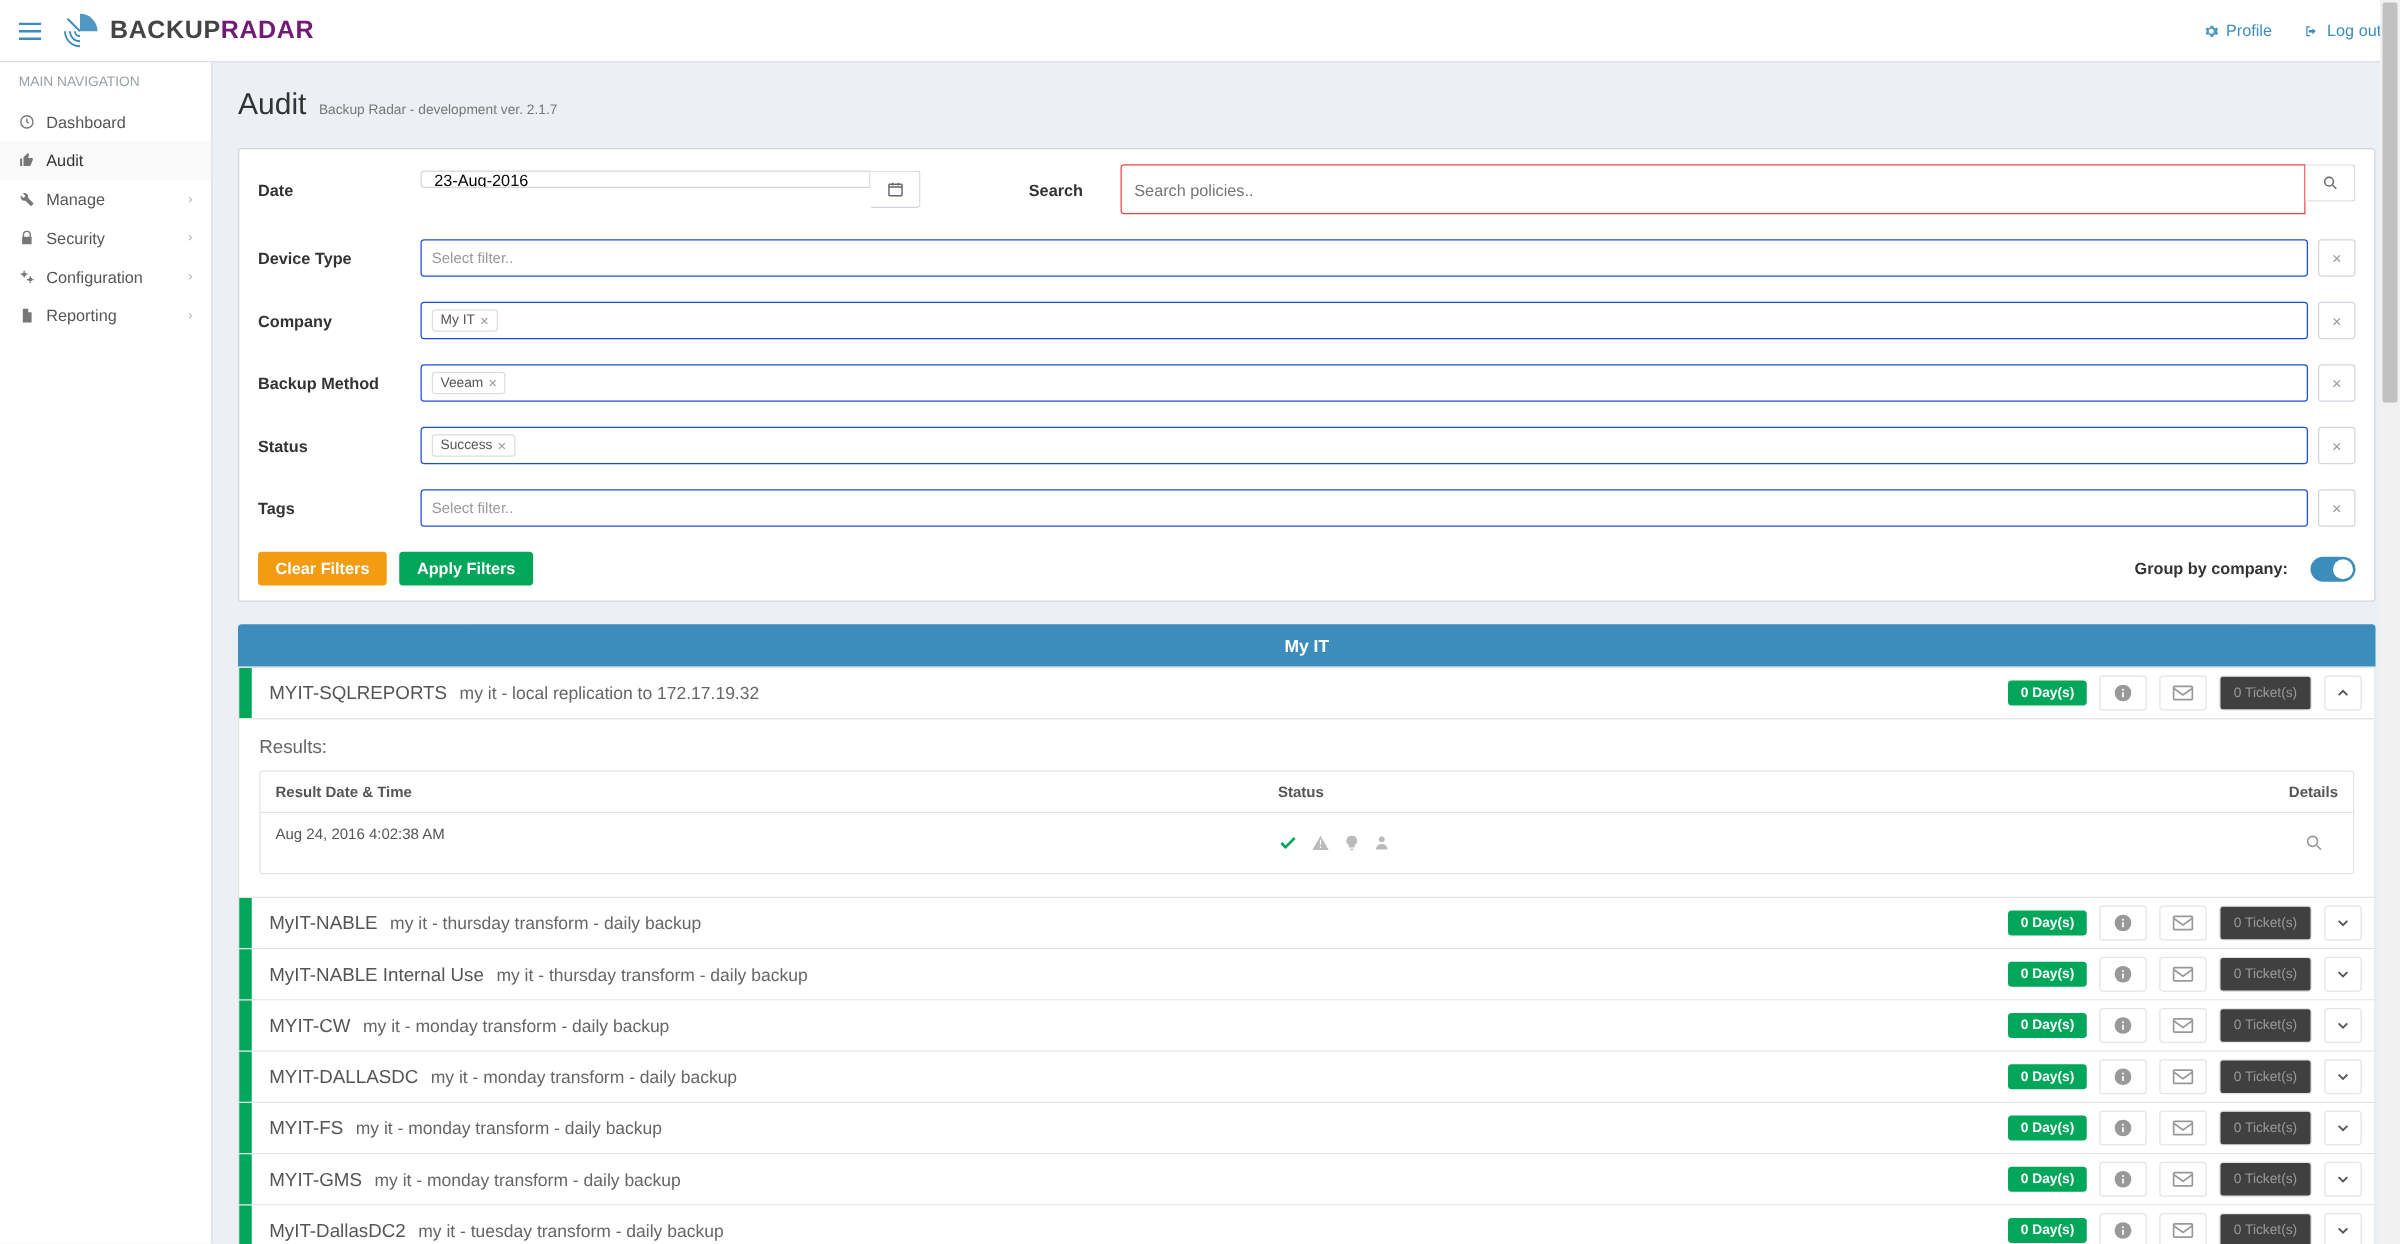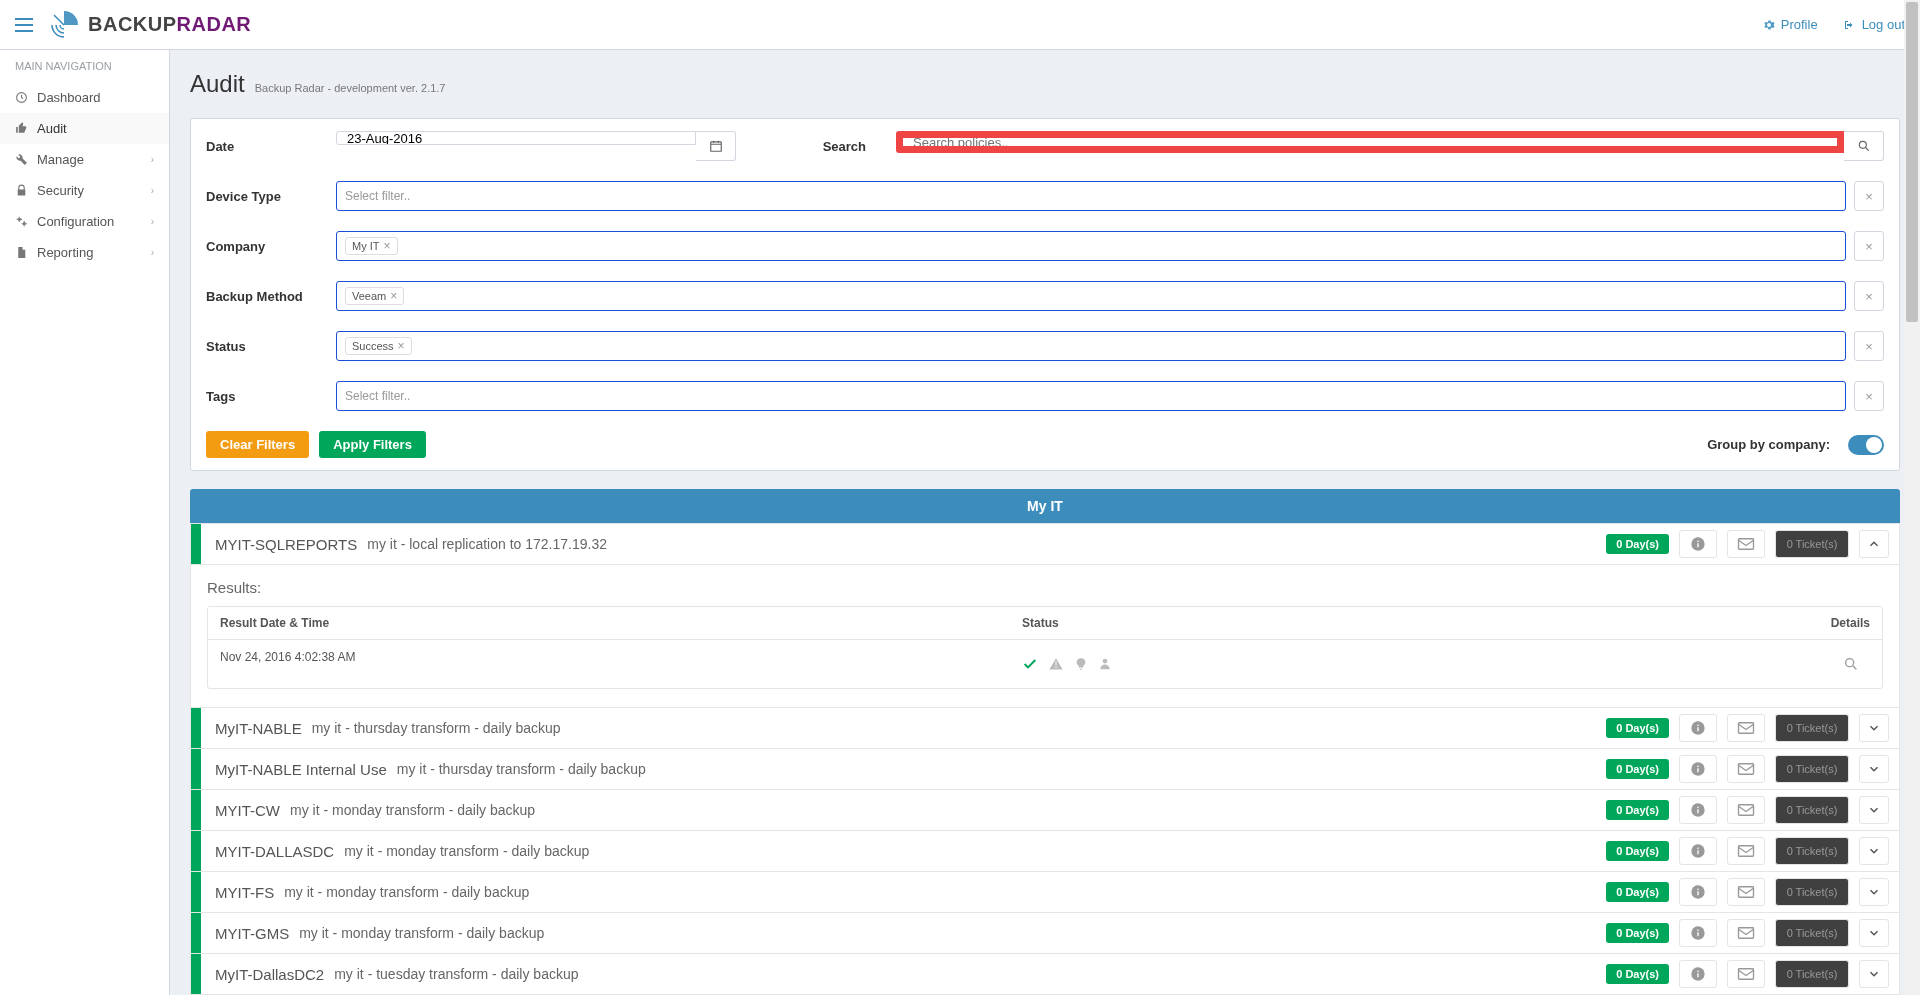--- a/index.html
+++ b/index.html
@@ -30,21 +30,21 @@
 .input-group { display: flex; flex: 1; max-width: 400px; }
 .input-group input { flex: 1; height: 14px; padding: 4px 10px; border: 1px solid #d2d6de; border-radius: 3px 0 0 3px; font-size: 13px; outline: none; }
 .input-group-btn { width: 40px; height: 30px; border: 1px solid #d2d6de; border-left: none; background: #fff; border-radius: 0 3px 3px 0; display: flex; align-items: center; justify-content: center; color: #555; cursor: pointer; }
 .filter-select { flex: 1; min-height: 30px; border: 1px solid #1d4ed8; border-radius: 3px; padding: 3px 8px; font-size: 12px; color: #999; background: #fff; display: flex; align-items: center; flex-wrap: wrap; gap: 4px; }
 .filter-select input { border:none; outline:none; flex:1; font-size:12px; min-width: 60px; }
 .filter-select input::placeholder { color: #999; }
 .tag-chip { background: #fff; border: 1px solid #ddd; border-radius: 3px; padding: 1px 6px; font-size: 11px; color: #555; display: inline-flex; align-items: center; gap: 4px; }
 .tag-chip .x { color: #999; cursor: pointer; font-size: 12px; }
 .clear-btn { width: 30px; height: 30px; border: 1px solid #d2d6de; background: #fff; border-radius: 3px; display: flex; align-items: center; justify-content: center; color: #999; cursor: pointer; flex-shrink:0; }
 .search-input-wrap { flex: 1; display: flex; }
-.search-input-wrap input { flex: 1; height: 14px; padding: 4px 10px; border: 7px solid #ef4444; border-radius: 3px 0 0 3px; font-size: 13px; outline: none; }
+.search-input-wrap input { flex: 1; height: 40px; padding: 4px 10px; border: 1px solid #ef4444; border-radius: 3px 0 0 3px; font-size: 13px; outline: none; }
 .btn-row { display: flex; align-items: center; margin-top: 12px; gap: 10px; }
 .btn { padding: 6px 14px; border-radius: 3px; border: none; color: #fff; font-size: 13px; font-weight: 600; cursor: pointer; }
 .btn-orange { background: #f39c12; }
 .btn-green { background: #00a65a; }
 .btn-row-spacer { flex: 1; }
 .group-label { font-size: 13px; font-weight: 600; color: #333; margin-right: 8px; }
 .toggle { width: 36px; height: 20px; background: #3c8dbc; border-radius: 10px; position: relative; cursor: pointer; }
 .toggle::after { content:''; position:absolute; width:16px; height:16px; background:#fff; border-radius:50%; top:2px; right:2px; }
 .group-header { background: #3c8dbc; color: #fff; text-align: center; padding: 9px; font-weight: 600; font-size: 14px; border-radius: 3px 3px 0 0; }
 .data-row { background: #fff; border: 1px solid #e4e4e4; border-top: none; display: flex; align-items: center; padding: 6px 10px; gap: 10px; position: relative; }
@@ -317,21 +317,21 @@
   </div>
           <div class="expanded-panel">
       <div class="results-label">Results:</div>
       <div class="results-table">
         <div class="results-head">
           <div class="col-dt">Result Date &amp; Time</div>
           <div class="col-status">Status</div>
           <div class="col-details">Details</div>
         </div>
         <div class="results-body-row">
-          <div class="col-dt">Nov 24, 2016 4:02:38 AM</div>
+          <div class="col-dt">Aug 24, 2016 4:02:38 AM</div>
           <div class="col-status">
                   <span class="status-icons">
             <span>
                       <svg width="16" height="16" viewBox="0 0 24 24" fill="none" stroke="#00a65a" stroke-width="3">
                         <path d="M4 12l5 5L20 6"></path>
                       </svg>
                     </span>
             <span>
                       <svg width="16" height="16" viewBox="0 0 24 24" fill="#bbb">
                         <path d="M12 2L1 21h22L12 2zm0 6v6m0 2v2" stroke="#fff" stroke-width="1.5"></path>

